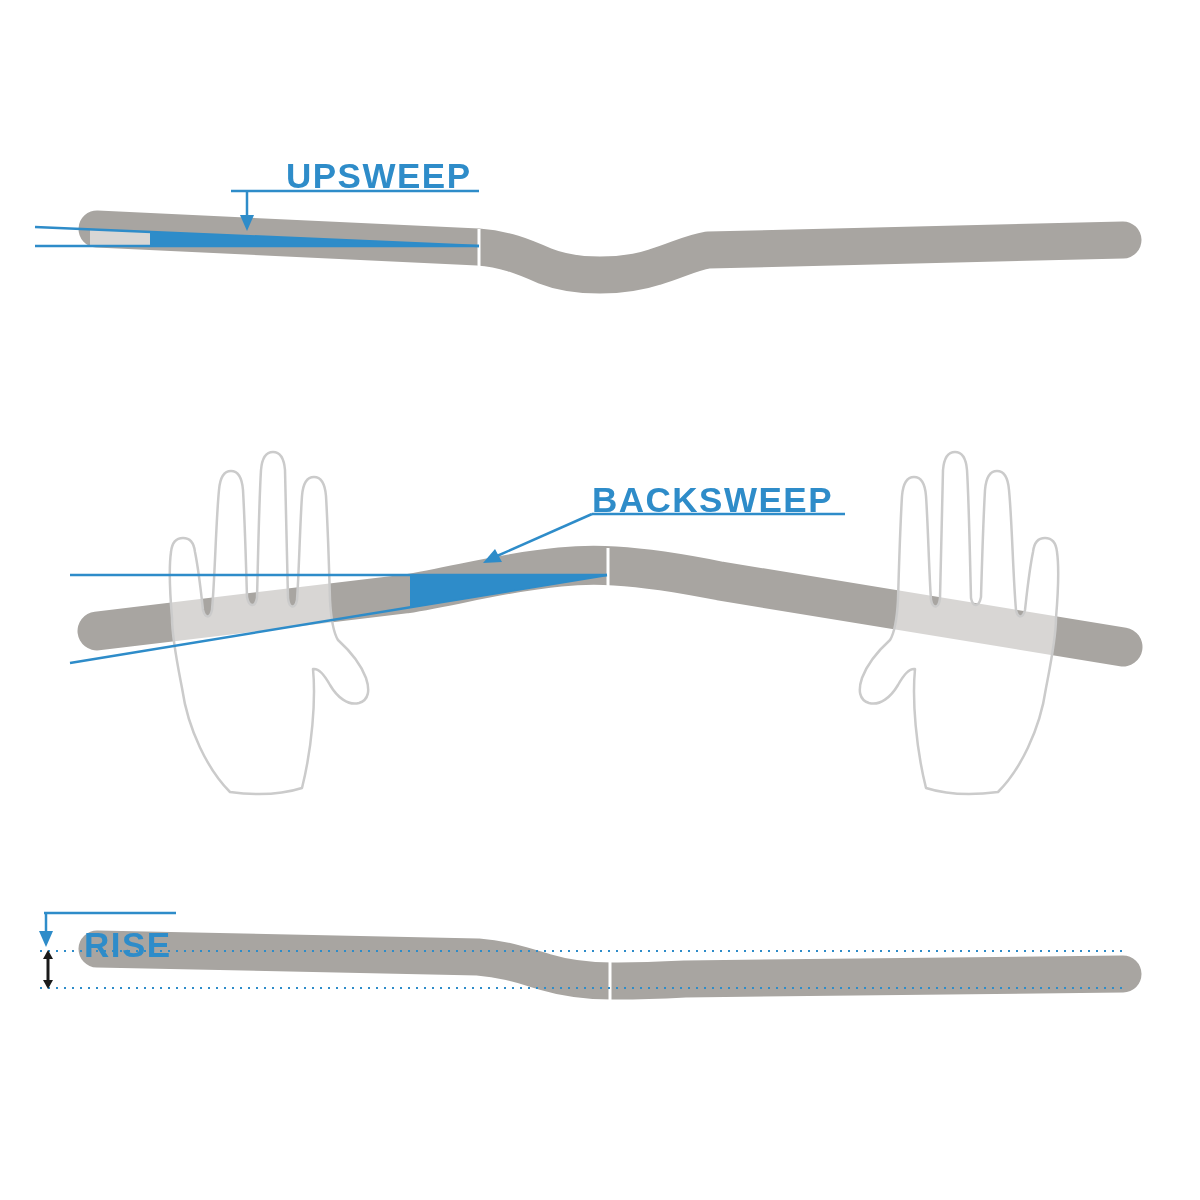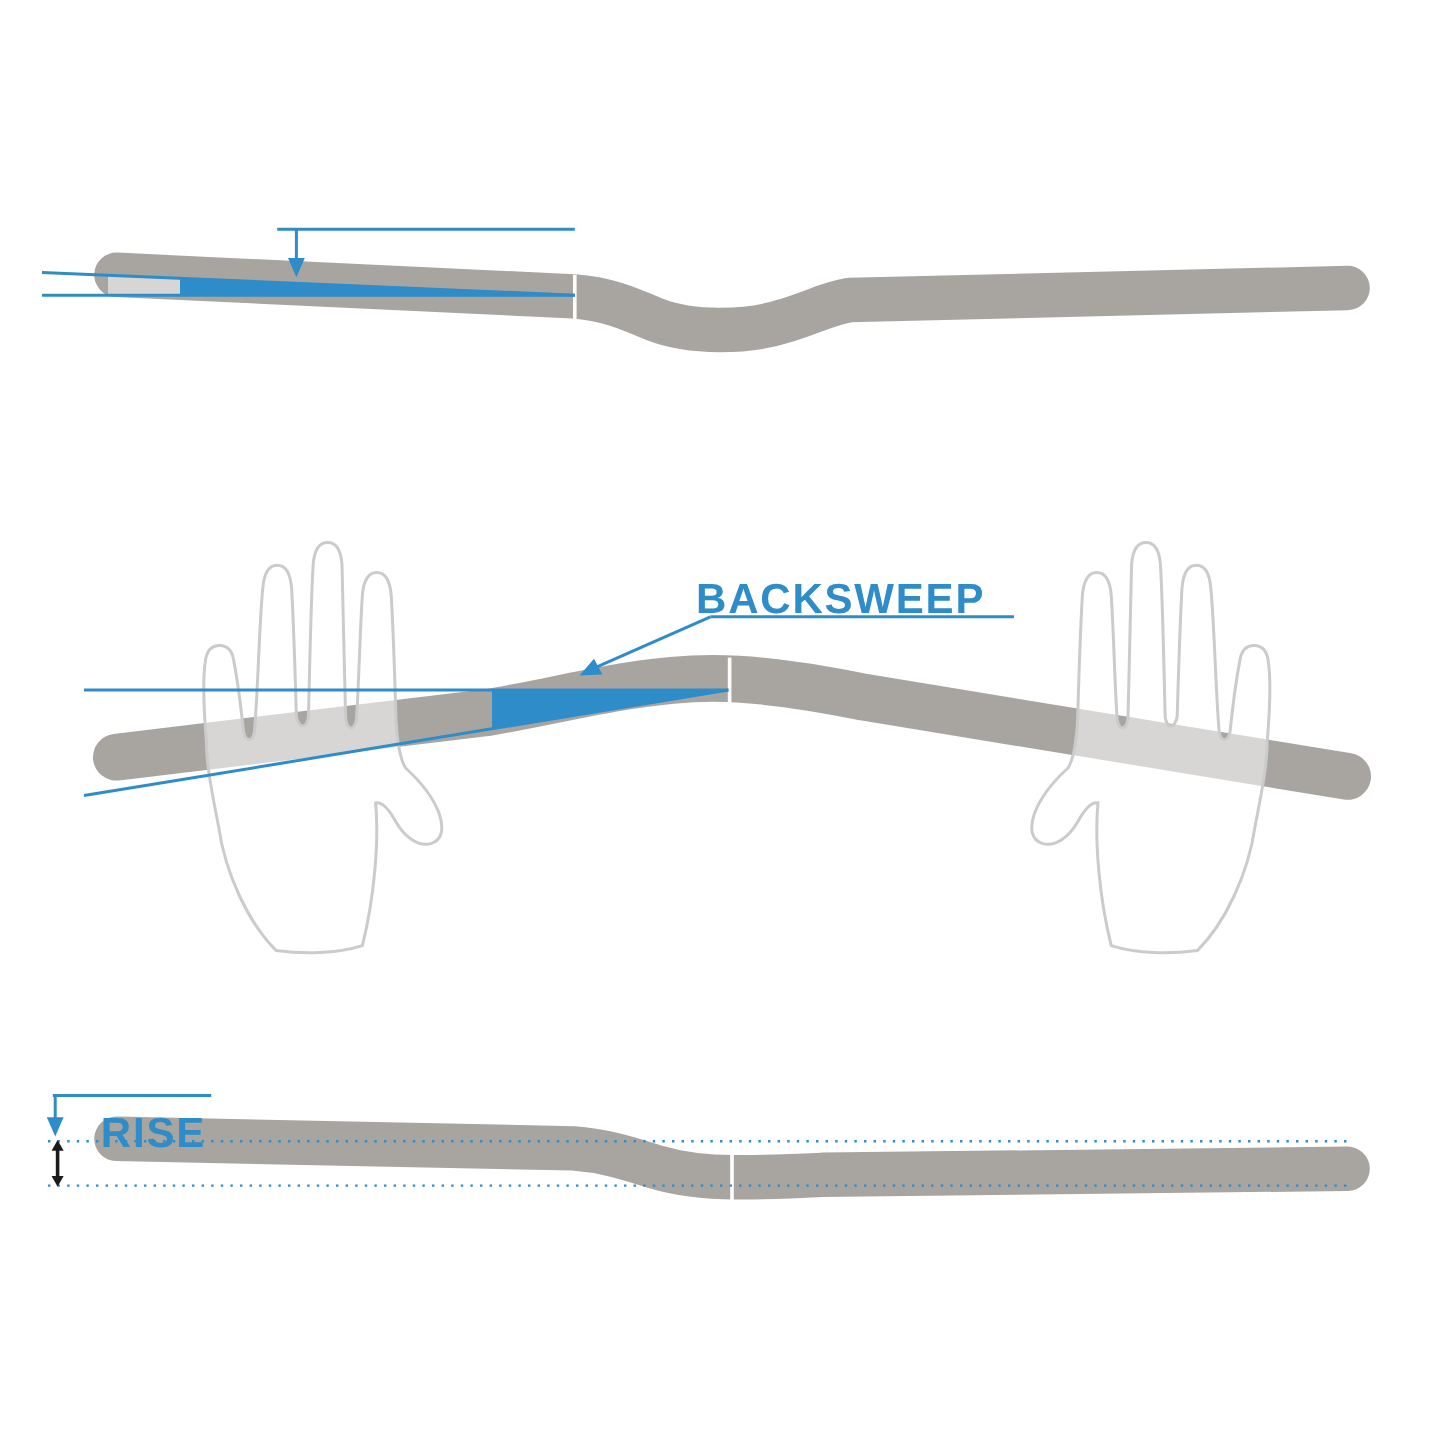--- a/index.html
+++ b/index.html
@@ -96,16 +96,17 @@
       <line class="dotted" x1="40" y1="988" x2="1128" y2="988"></line>
       <line class="blue-line" x1="44" y1="913" x2="176" y2="913"></line>
       <line class="blue-line" x1="46" y1="913" x2="46" y2="932"></line>
       <polygon class="blue-fill" points="46,947 39,931 53,931"></polygon>
       <line class="measure" x1="48" y1="957" x2="48" y2="982"></line>
       <polygon class="measure-head" points="48,950 43,959 53,959"></polygon>
       <polygon class="measure-head" points="48,989 43,980 53,980"></polygon>
     </g>
   </svg>
 
-  <div class="label" style="left:580px;top:480px">BACKSWEEP</div>
+  <div class="label" style="left:286px;top:156px">UPSWEEP</div>
+  <div class="label" style="left:592px;top:480px">BACKSWEEP</div>
   <div class="label" style="left:84px;top:925px">RISE</div>
 
 </div>
 
 </body></html>

